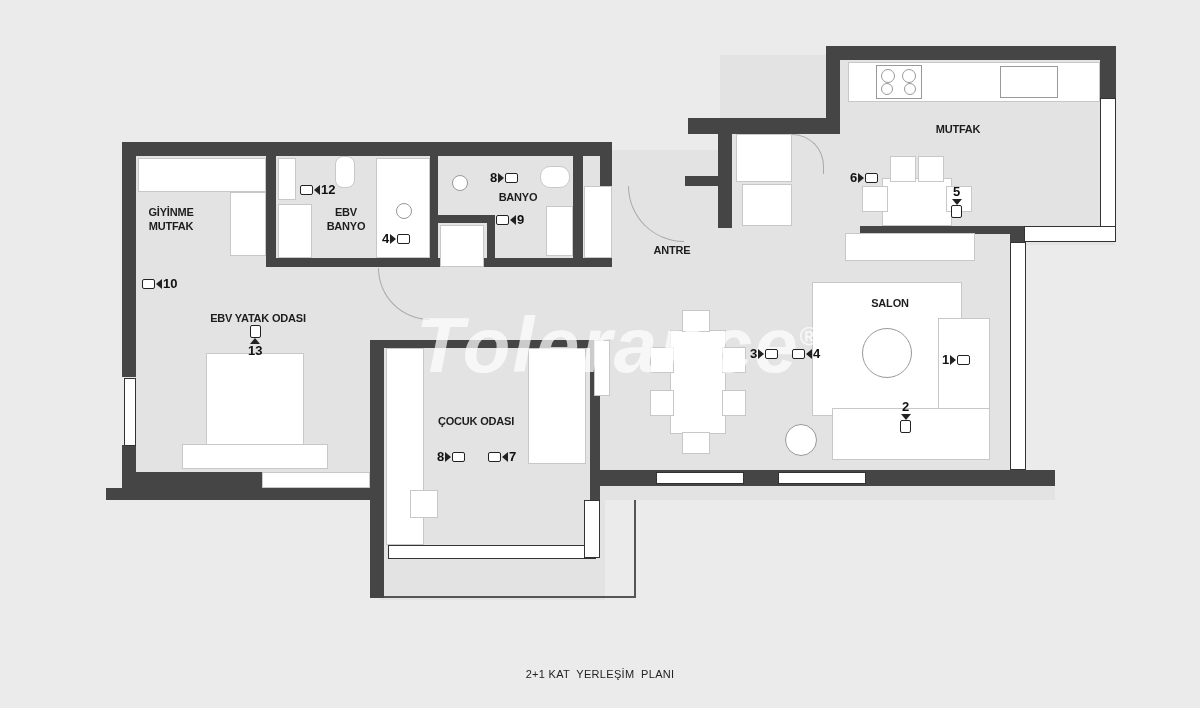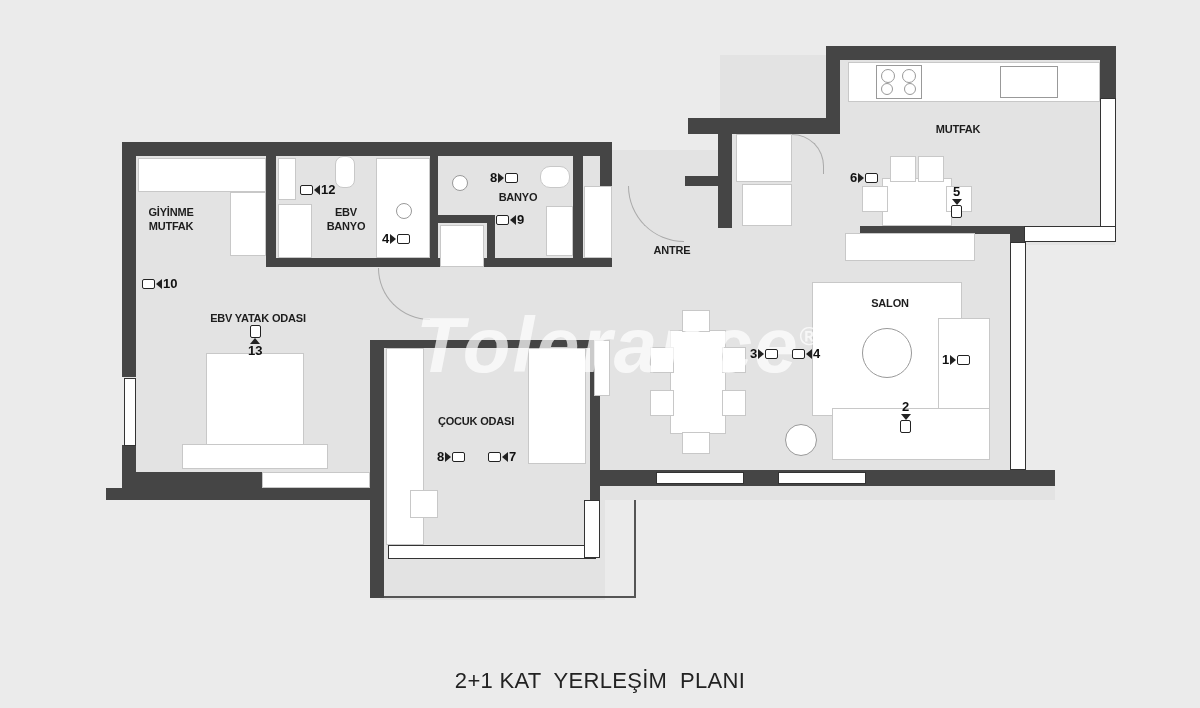--- a/index.html
+++ b/index.html
@@ -15,21 +15,21 @@
   .cam .lens{width:0;height:0;border-top:5px solid transparent;border-bottom:5px solid transparent;box-sizing:border-box;}
   .cam .lens.r{border-left:6px solid #222;}
   .cam .lens.l{border-right:6px solid #222;}
   .camv{position:absolute;display:flex;flex-direction:column;align-items:center;font-weight:bold;font-size:13px;color:#111;line-height:14px;}
   .camv .box{width:11px;height:13px;border:1.3px solid #222;border-radius:2px;box-sizing:border-box;background:#fff;}
   .camv .lens{width:0;height:0;border-left:5px solid transparent;border-right:5px solid transparent;}
   .camv .lens.u{border-bottom:6px solid #222;}
   .camv .lens.d{border-top:6px solid #222;}
   .door-arc{position:absolute;border:1px solid #aaa;box-sizing:border-box;}
   .watermark{position:absolute;font-family:"Liberation Sans",sans-serif;font-weight:bold;font-style:italic;font-size:78px;color:rgba(255,255,255,0.72);letter-spacing:2px;}
-  .caption{position:absolute;left:0;width:1200px;top:668px;text-align:center;font-size:22px;color:#222;letter-spacing:0.3px;}
+  .caption{position:absolute;left:0;width:1200px;top:668px;text-align:center;font-size:11px;color:#222;letter-spacing:0.3px;}
   .circle{position:absolute;border-radius:50%;border:1px solid #999;box-sizing:border-box;background:#fff;}
 </style>
 </head>
 <body>
 
 <div>
 
   <div class="abs floor" style="left:124px;top:150px;width:900px;height:340px;"></div>
   <div class="abs floor" style="left:720px;top:55px;width:395px;height:190px;"></div>
   <div class="abs floor" style="left:380px;top:340px;width:225px;height:260px;"></div>

